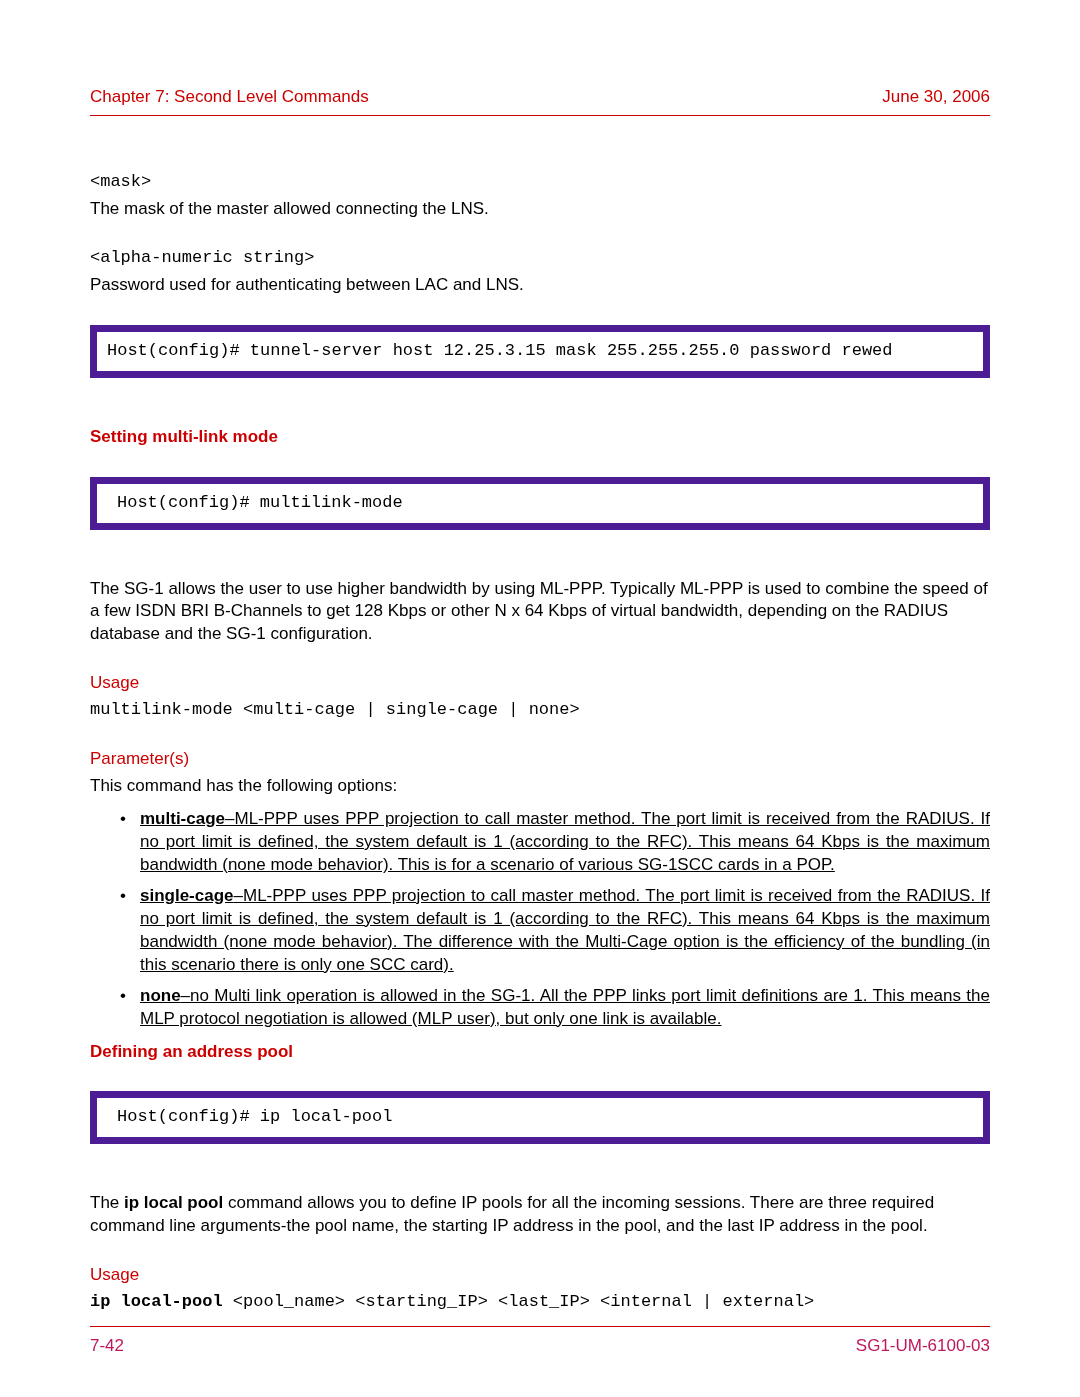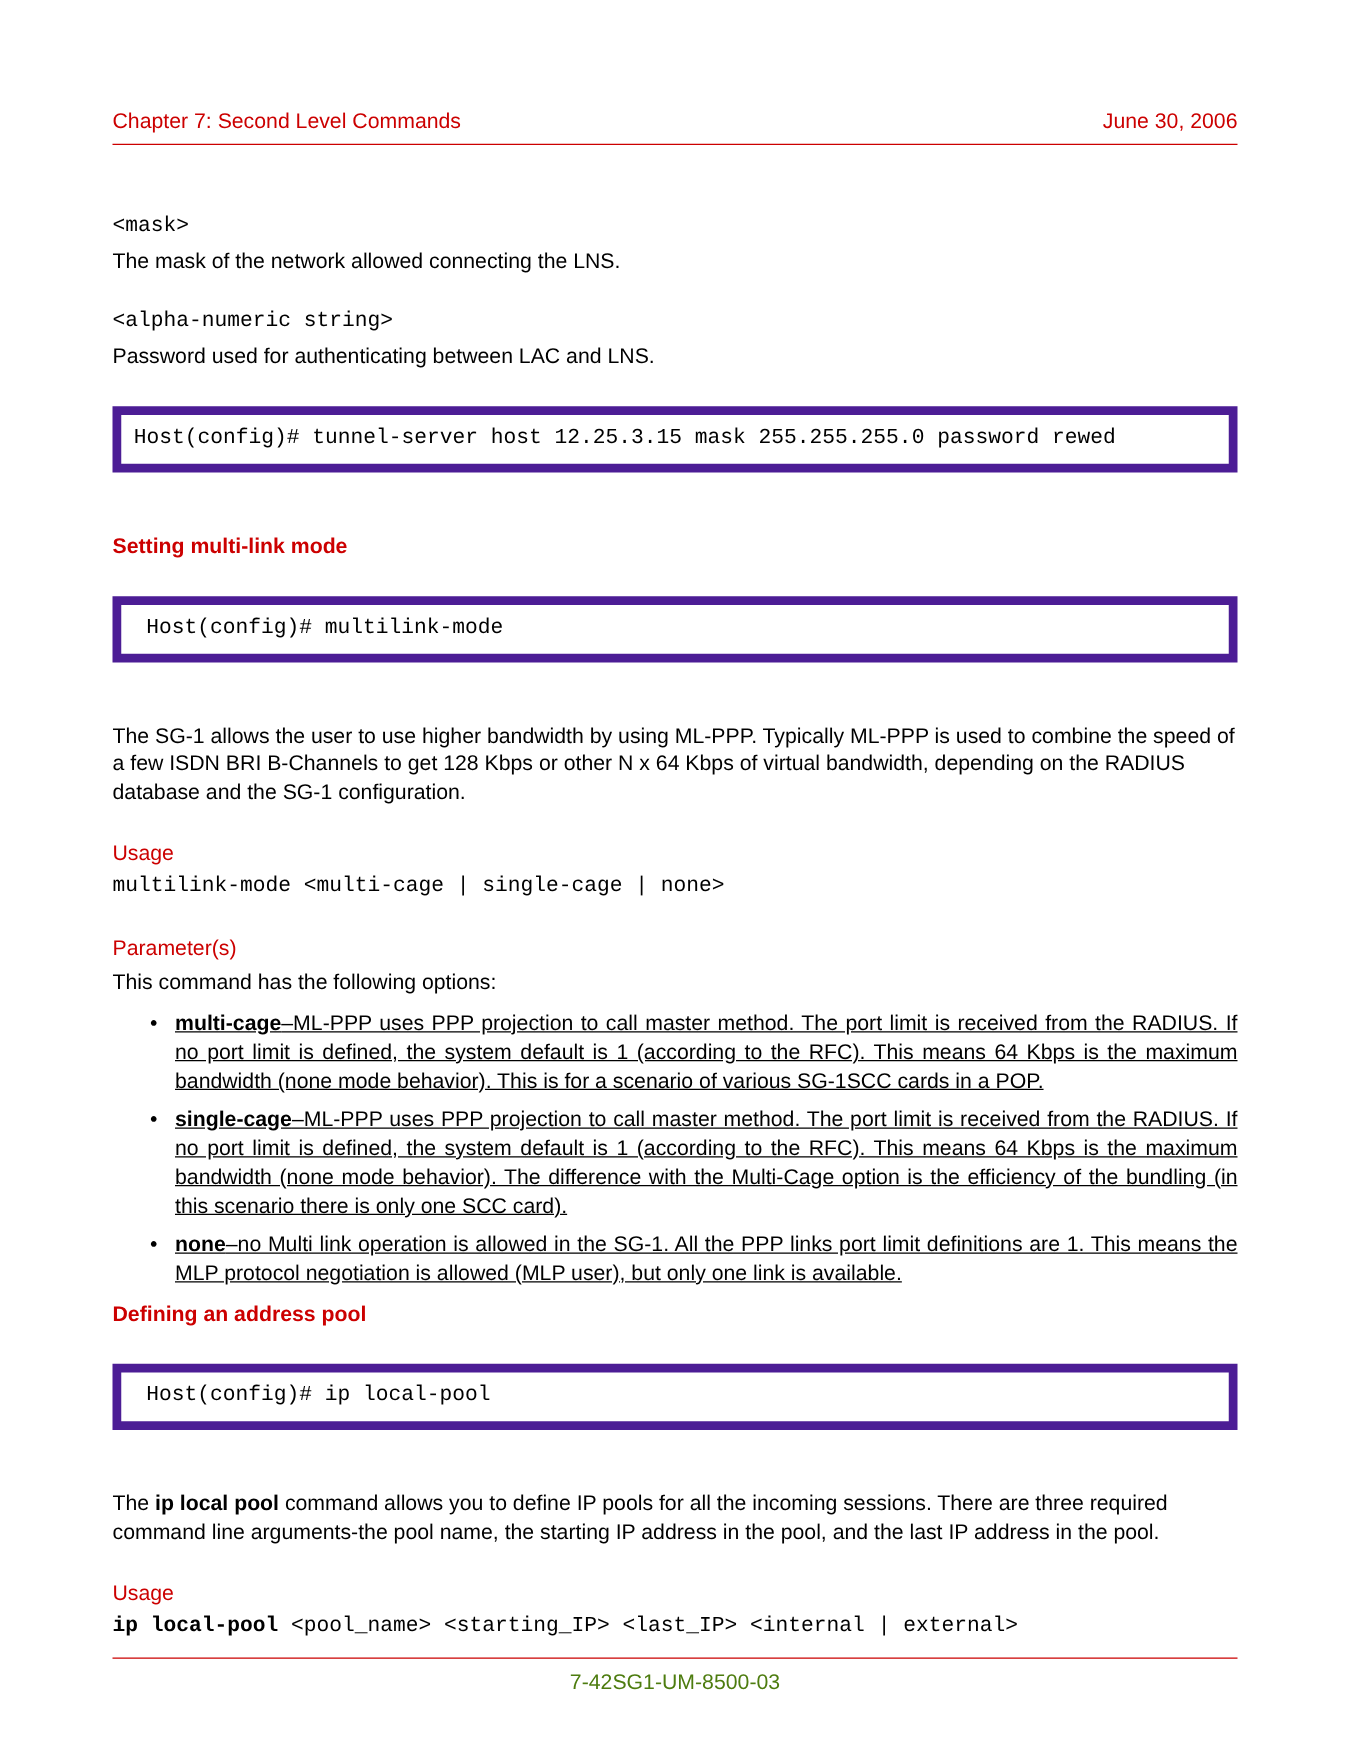--- a/index.html
+++ b/index.html
@@ -77,38 +77,38 @@
     font-size: 17px;
   }
   .footer {
     position: absolute;
     left: 80px;
     right: 80px;
     bottom: 55px;
     border-top: 1px solid #cc0000;
     padding-top: 8px;
     display: flex;
-    justify-content: center;
-    color: #4d7c0f;
+    justify-content: space-between;
+    color: #be185d;
     font-size: 17px;
   }
   .bold { font-weight: bold; }
 </style>
 </head>
 <body>
 
 <div class="page">
 
   <div class="header">
     <span class="left">Chapter 7: Second Level Commands</span>
     <span class="right">June 30, 2006</span>
   </div>
 
   <p class="mono">&lt;mask&gt;</p>
-  <p>The mask of the network allowed connecting the LNS.</p>
+  <p>The mask of the master allowed connecting the LNS.</p>
 
   <div class="sp"></div>
 
   <p class="mono">&lt;alpha-numeric string&gt;</p>
   <p>Password used for authenticating between LAC and LNS.</p>
 
   <div class="sp"></div>
 
   <div class="box">Host(config)# tunnel-server host 12.25.3.15 mask 255.255.255.0 password rewed</div>
 
@@ -160,16 +160,16 @@
 
   <div class="sp"></div>
 
   <p class="redhead">Usage</p>
   <p class="mono">
     <span class="bold">ip local-pool</span><span> &lt;pool_name&gt; &lt;starting_IP&gt; &lt;last_IP&gt; &lt;internal | external&gt;</span>
   </p>
 
   <div class="footer">
     <span>7-42</span>
-    <span>SG1-UM-8500-03</span>
+    <span>SG1-UM-6100-03</span>
   </div>
 
 </div>
 
 </body></html>

